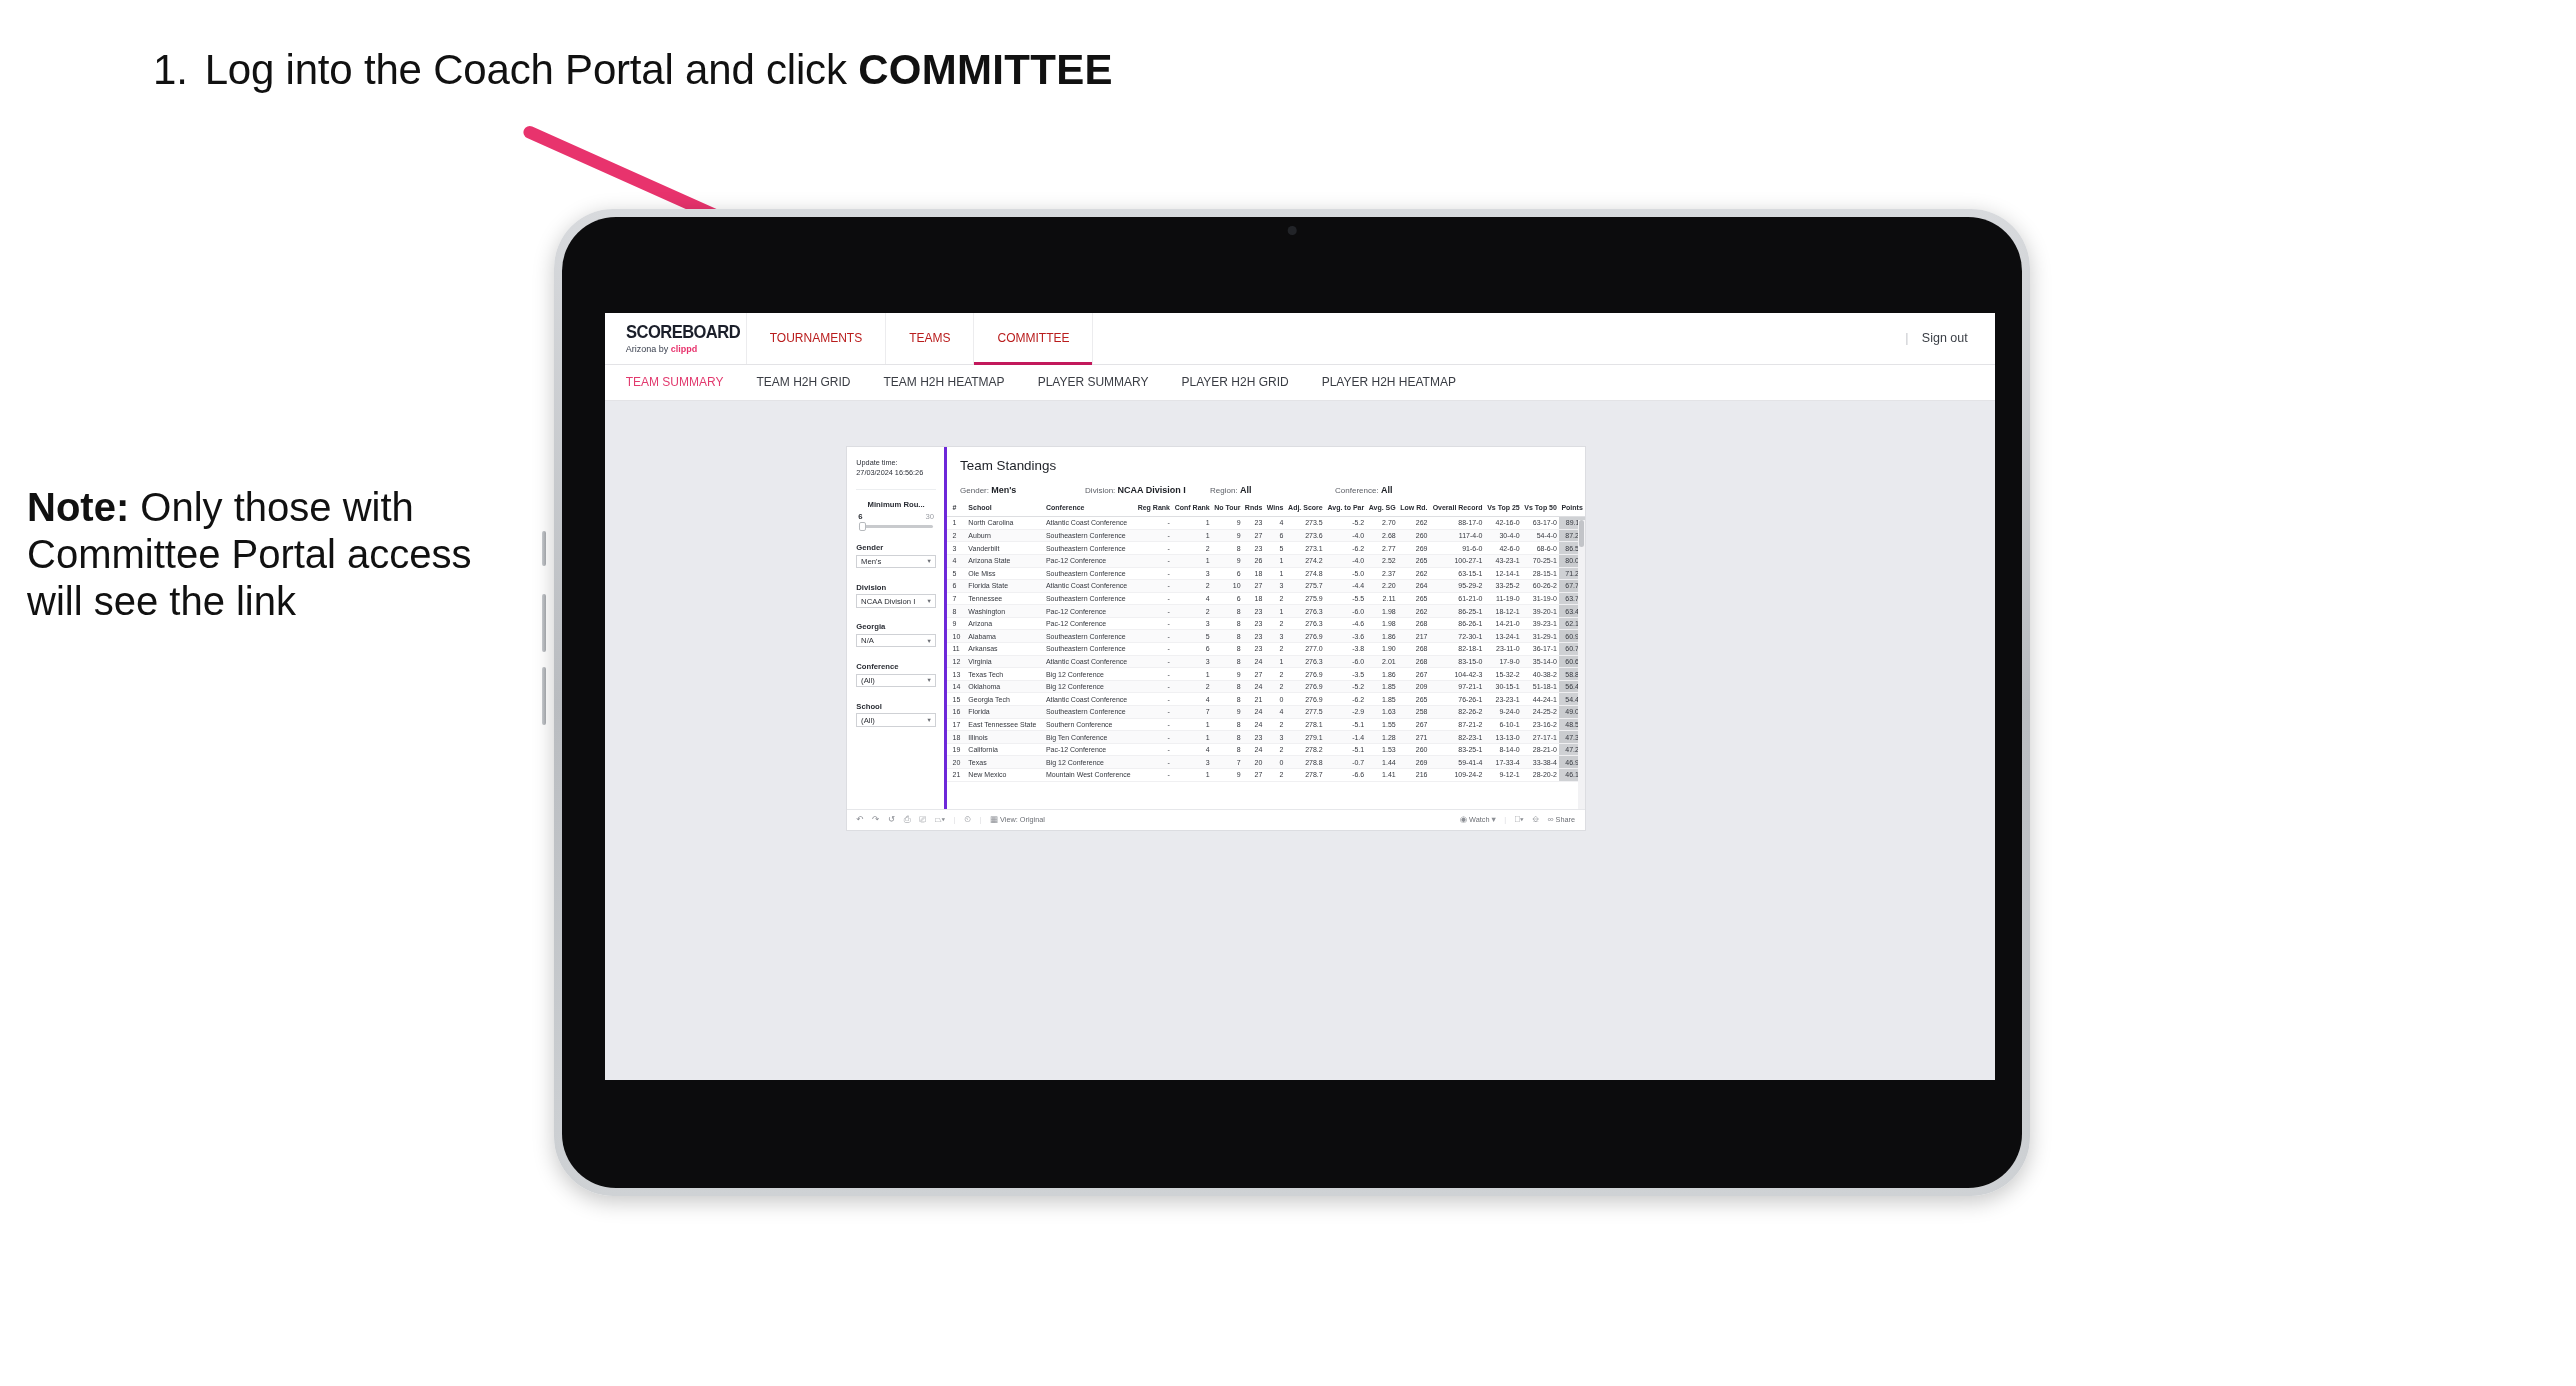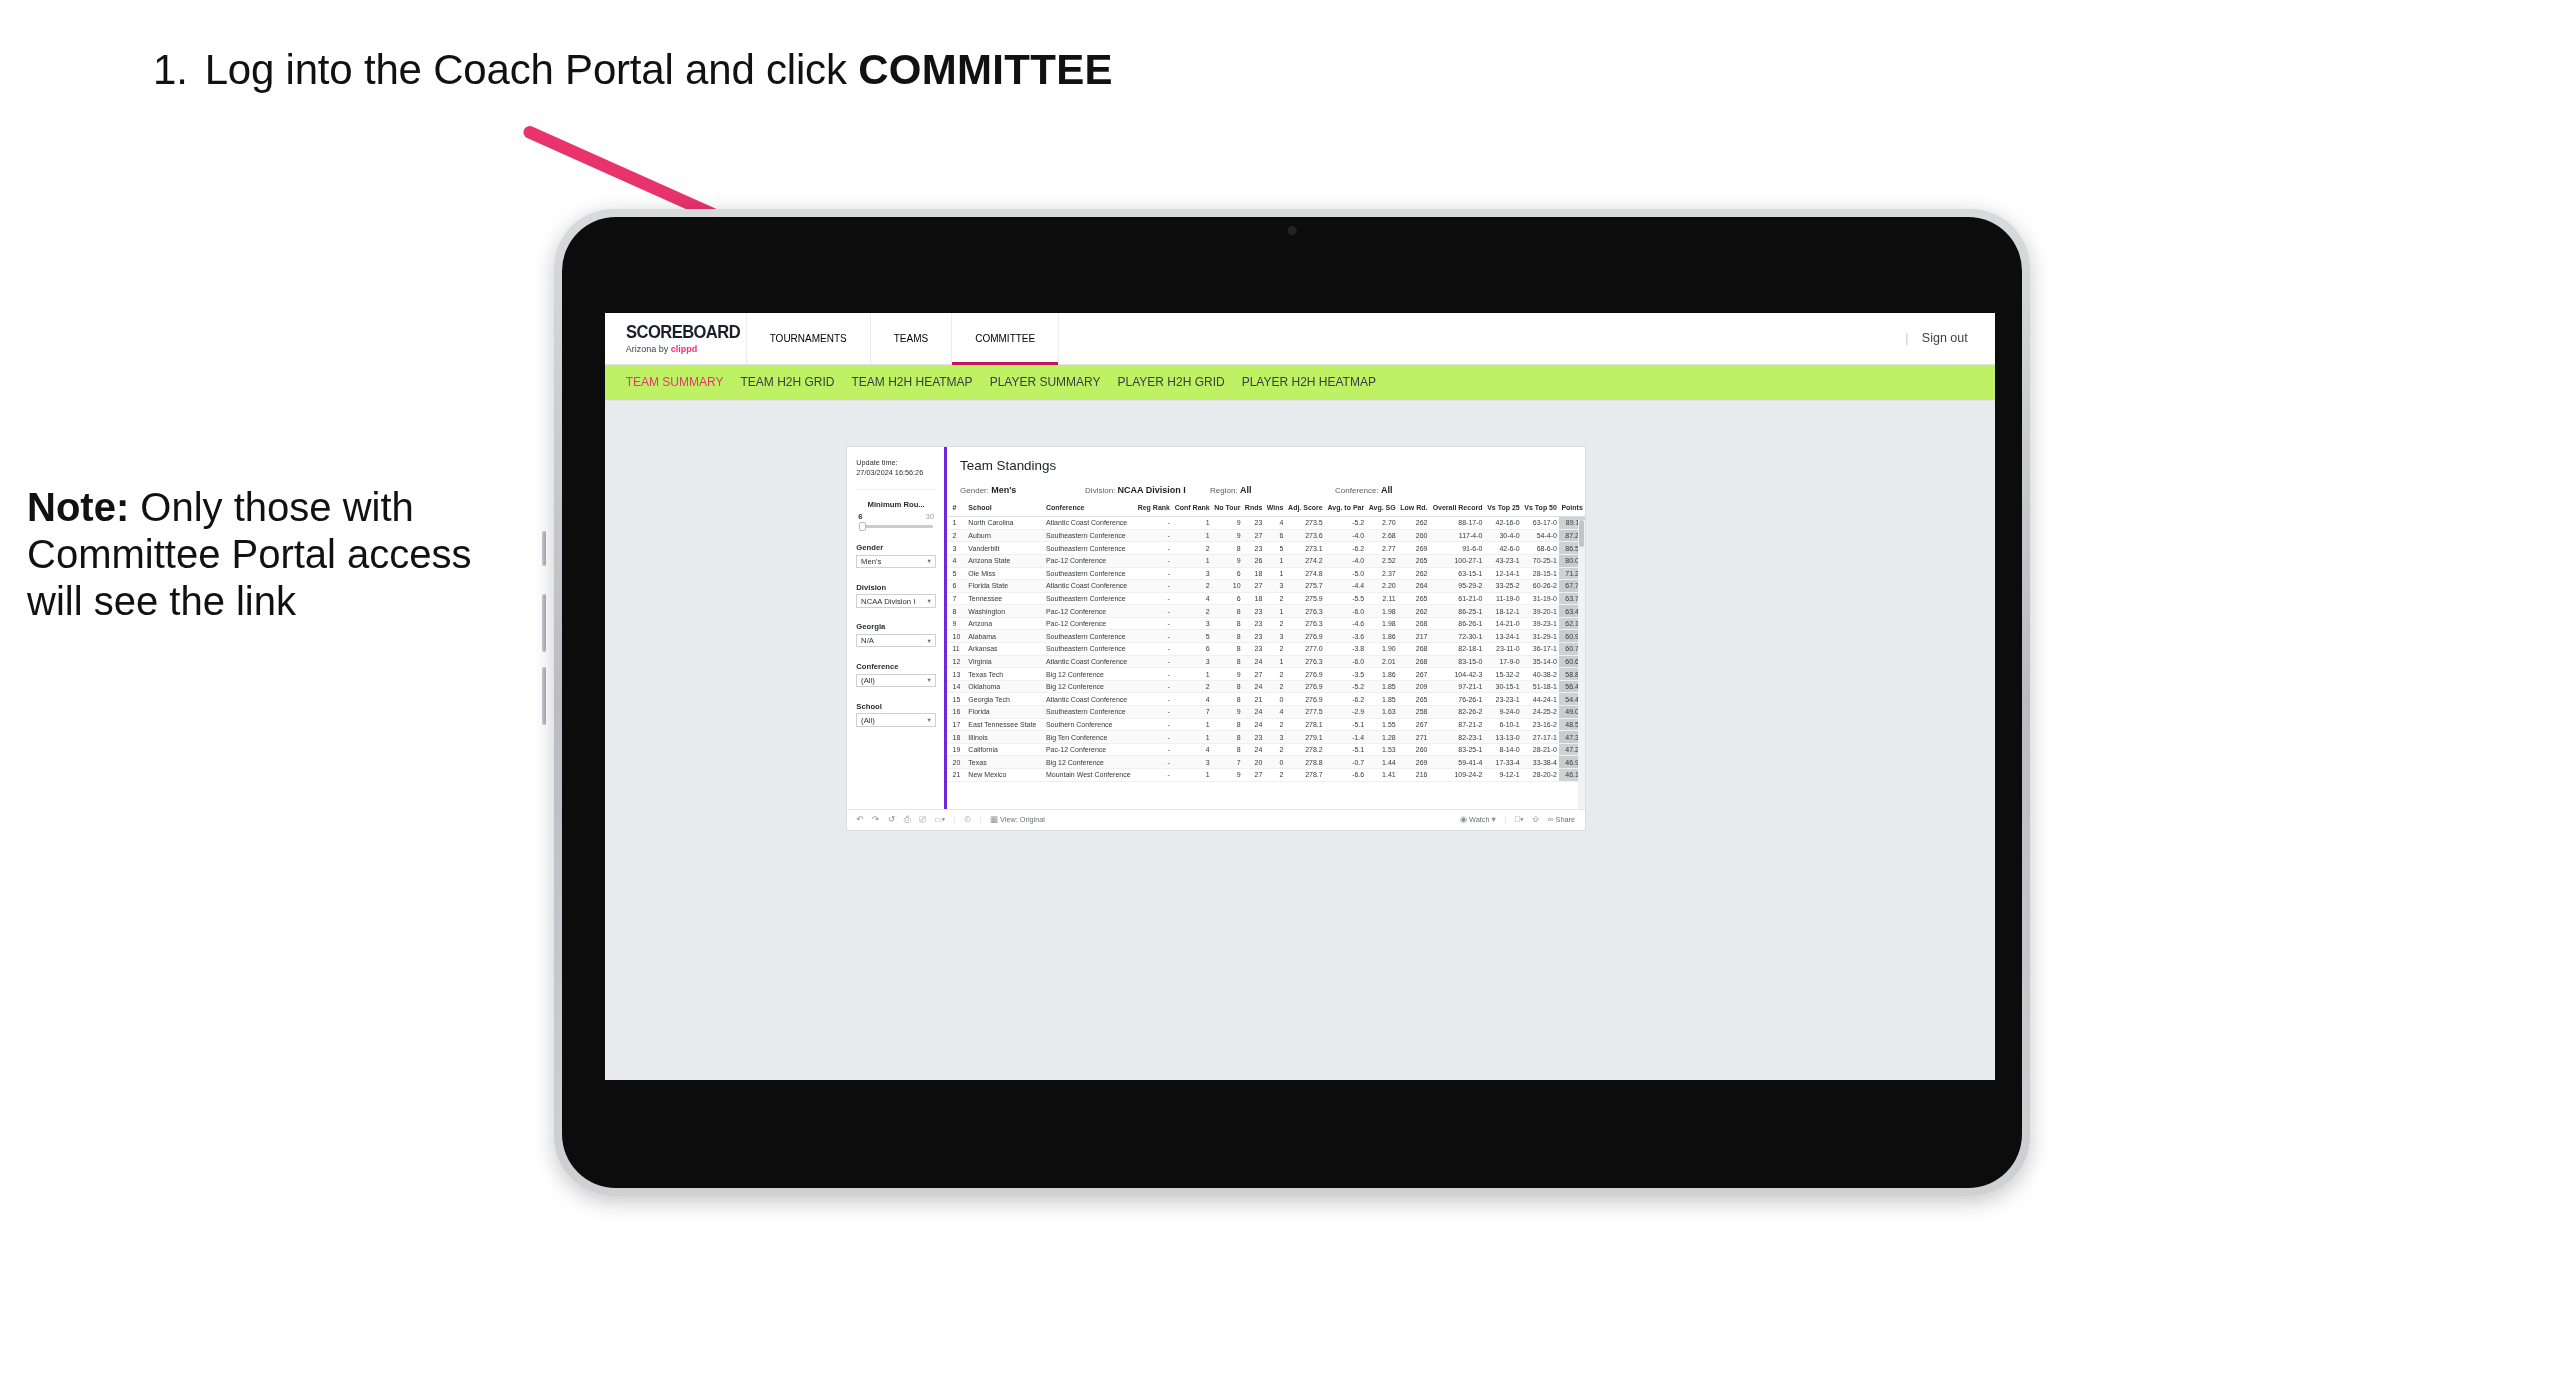--- a/index.html
+++ b/index.html
@@ -113,22 +113,22 @@
   #brand .bp {
     font-size: 9px;
     color: #3c4250;
     margin-top: 1px;
   }
   #brand .bp .pk { color: #e8336d; font-weight: bold; }
 
   .nav-tab {
     display: flex; align-items: center;
     padding: 12px 23px;
-    font-size: 10px;
-    color: #000000;
+    font-size: 12px;
+    color: #b91c1c;
     border-right: 1px solid #ececee;
     position: relative;
     cursor: pointer;
     white-space: nowrap;
   }
   .nav-tab.active::after {
     content: "";
     position: absolute;
     left: 0; right: 0; bottom: -1px;
     height: 2.4px;
@@ -141,26 +141,26 @@
     font-size: 12.5px;
     color: #3b3f46;
     gap: 13.4px;
     cursor: pointer;
   }
   #signout .divider { color: #c7c9cd; }
 
   
   #subnav {
     height: 36px;
-    background: #bef264;
+    background: #ffffff;
     border-bottom: 1px solid #e3e3e6;
     display: flex;
     align-items: center;
     padding-left: 21px;
-    gap: 17px;
+    gap: 33px;
   }
   .sub-tab {
     font-size: 12px;
     color: #3a3d44;
     cursor: pointer;
     white-space: nowrap;
   }
   .sub-tab.active { color: #e23a6e; }
 
   

